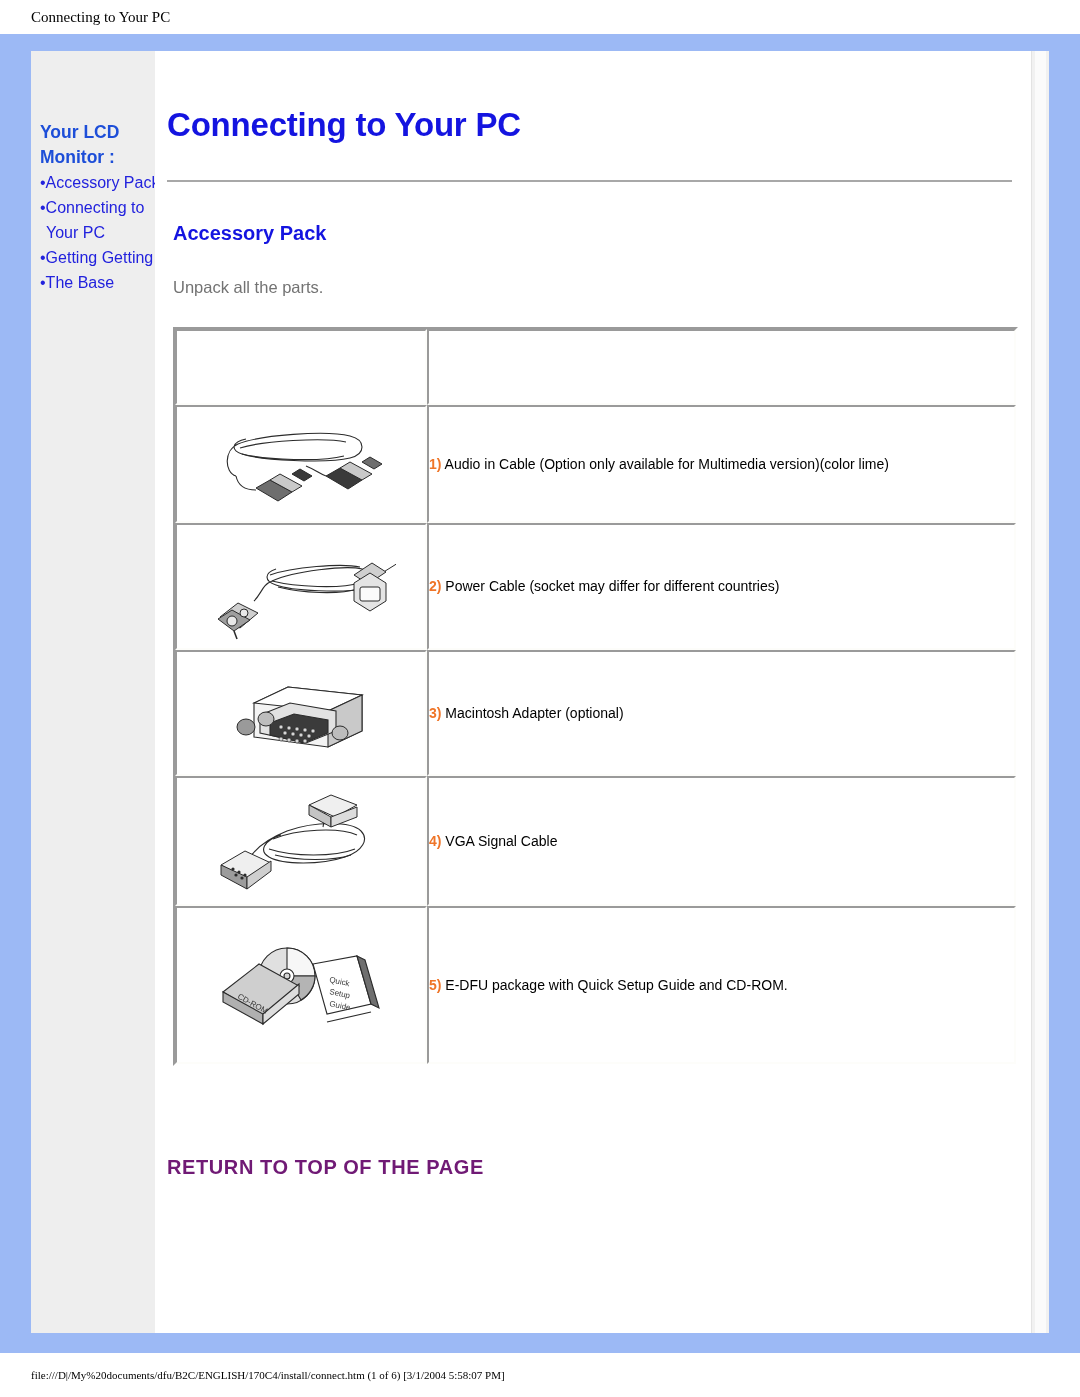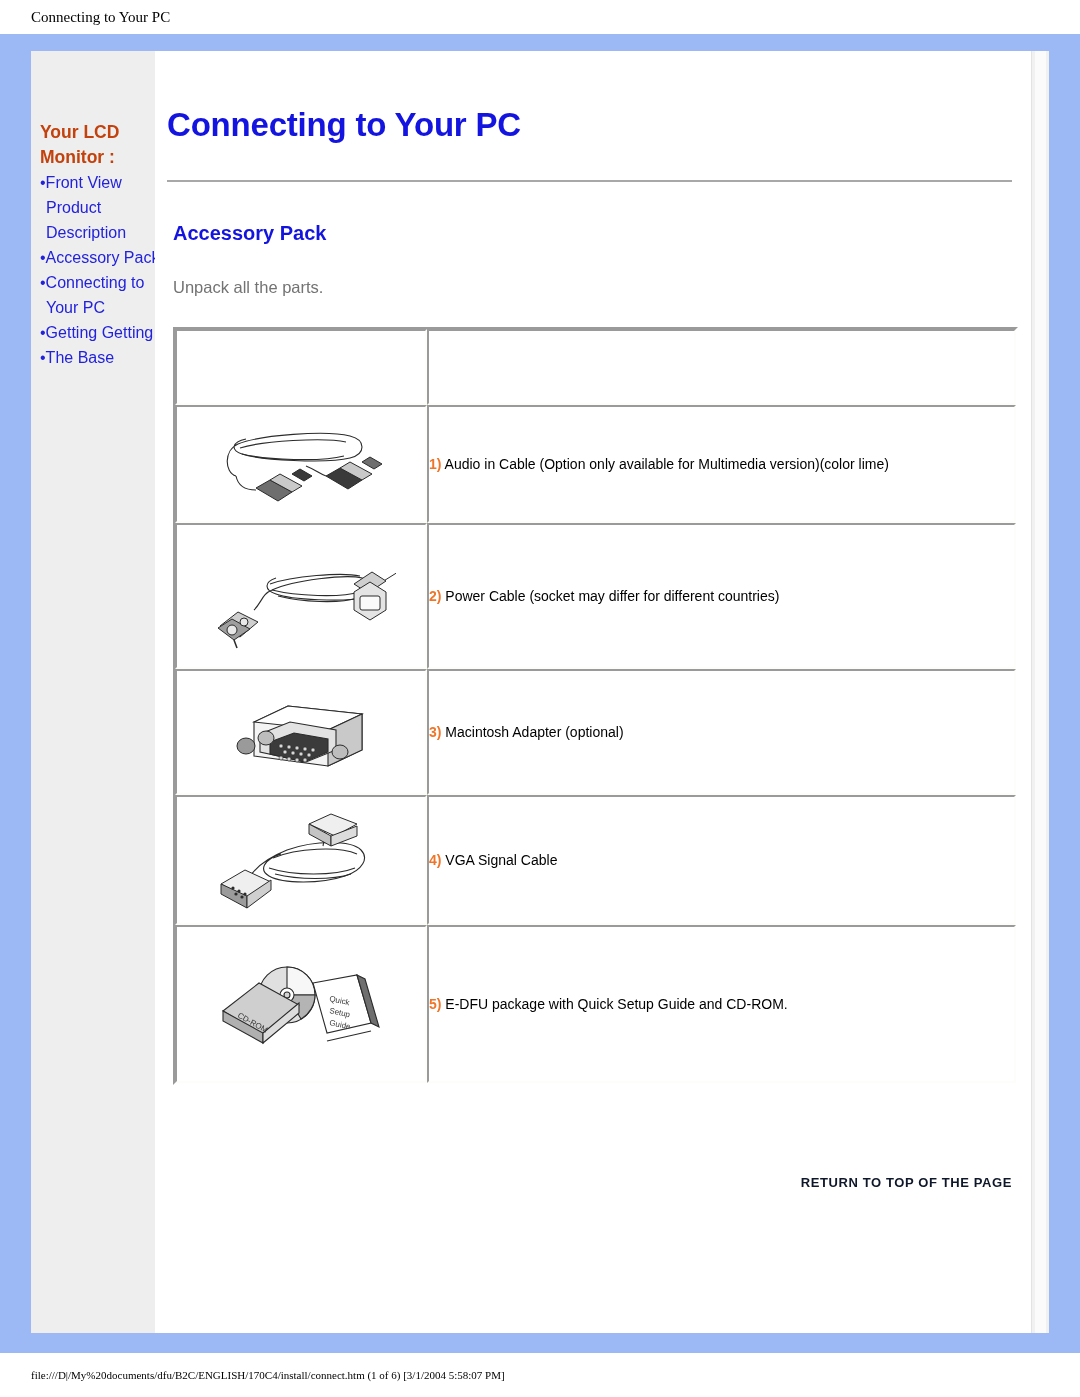--- a/index.html
+++ b/index.html
@@ -91,21 +91,21 @@
     top: 0;
     width: 124px;
     height: 1282px;
     background: #eeeeee;
     box-sizing: border-box;
     padding: 69px 0 0 9px;
   }
   .sidebar-title {
     font-size: 17.5px;
     font-weight: bold;
-    color: #c2410c;
+    color: #1d4ed8;
     line-height: 25px;
     width: 112px;
   }
   .sidebar-list {
     margin: 0;
     padding: 0;
     list-style: none;
   }
   .sidebar-item {
     font-size: 16px;
@@ -195,51 +195,50 @@
     color: #000000;
     line-height: 27px;
     padding: 6px 16px 6px 12px;
     text-align: left;
   }
   .num {
     color: #ef7528;
     font-weight: bold;
   }
   .row1 { height: 118px; }
-  .row2 { height: 146px; }
+  .row2 { height: 127px; }
   .row3 { height: 126px; }
   .row4 { height: 130px; }
   .row5 { height: 158px; }
 
   .item-art { display: block; margin: 0 auto; }
 
   
   .return-link {
     display: block;
-    text-align: right;
-    font-size: 13px;
+    text-align: left;
+    font-size: 20px;
     font-weight: bold;
     letter-spacing: 0.6px;
-    color: #0f172a;
+    color: #701a75;
     margin-top: 90px;
     cursor: pointer;
   }
 </style>
 </head>
 <body>
 
 <div class="print-header">Connecting to Your PC</div>
 
 <div class="page-frame">
   <div class="doc-area">
 
     <div class="sidebar">
       <div class="sidebar-title">Your LCD Monitor :</div>
       <ul class="sidebar-list">
-        <li class="sidebar-item"><span class="bullet">•</span><span>Front View Product Description</span></li>
         <li class="sidebar-item"><span class="bullet">•</span><span>Accessory Pack</span></li>
         <li class="sidebar-item"><span class="bullet">•</span><span>Connecting to Your PC</span></li>
         <li class="sidebar-item"><span class="bullet">•</span><span>Getting Getting</span></li>
         <li class="sidebar-item"><span class="bullet">•</span><span>The Base</span></li>
       </ul>
     </div>
 
     <div class="content">
 
       <h1 class="page-title">Connecting to Your PC</h1>

